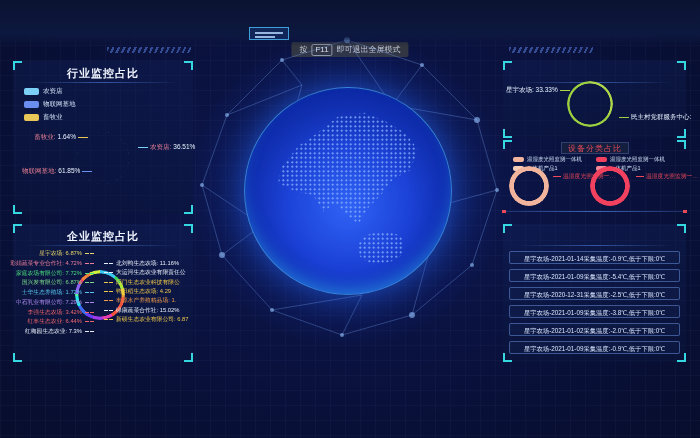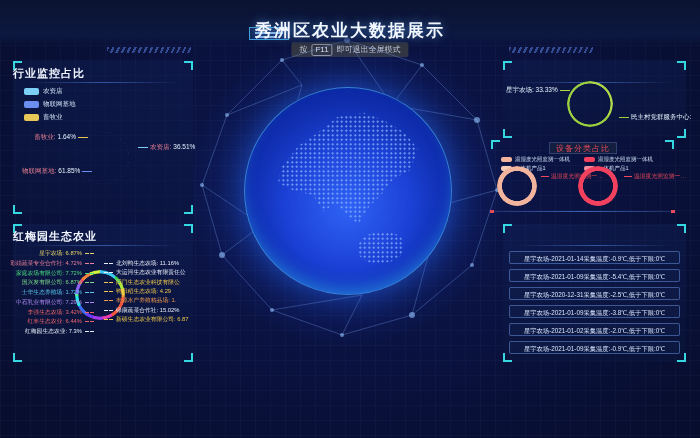--- a/index.html
+++ b/index.html
@@ -41,21 +41,21 @@
   .continent2{position:absolute;left:55%;top:70%;width:22%;height:15%;border-radius:50% 40% 50% 40%;
     background-image:radial-gradient(rgba(135,175,255,.95) 0.8px, transparent 1.2px);background-size:4.5px 4.5px;}
   
   .panel{position:absolute;z-index:2;box-sizing:border-box;
     background:linear-gradient(180deg,rgba(20,40,100,.28),rgba(10,22,60,.45));}
   .c{position:absolute;width:7px;height:7px;border:0 solid #35d8e0;}
   .tl{top:0;left:0;border-top-width:2px;border-left-width:2px}
   .tr{top:0;right:0;border-top-width:2px;border-right-width:2px}
   .bl{bottom:0;left:0;border-bottom-width:2px;border-left-width:2px}
   .br{bottom:0;right:0;border-bottom-width:2px;border-right-width:2px}
-  .ptitle{position:absolute;left:0;right:0;top:5px;text-align:left;color:#f0f5ff;
+  .ptitle{position:absolute;left:0;right:0;top:5px;text-align:center;color:#f0f5ff;
     font-size:11px;font-weight:bold;letter-spacing:1px;}
   .punder{position:absolute;left:7%;width:86%;top:21px;height:1px;
     background:linear-gradient(90deg,transparent,rgba(90,150,255,.5),transparent);}
   
   .lgrow{display:flex;align-items:center;margin-bottom:4px;}
   .sw{display:inline-block;width:15px;height:7px;border-radius:2px;margin-right:4px;background:currentColor;}
   .lgtxt{font-size:6.5px;color:#cfe0f5;}
   
   .ring{position:absolute;border-radius:50%;
     -webkit-mask:radial-gradient(circle, transparent var(--hole,60%), #000 calc(var(--hole,60%) + 2%));
@@ -129,21 +129,20 @@
   <div id="globe">
     <div class="continent"></div>
     <div class="continent2"></div>
   </div>
 
   <div id="header">
     <div id="logo-badge">
         <i></i>
         <i></i>
       </div>
-    <div id="main-title">秀洲区农业大数据展示</div>
   </div>
   <div id="fs-tip"><span>按</span><span class="key">F11</span><span>即可退出全屏模式</span></div>
   <div class="hatch" id="hatch-l"></div>
   <div class="hatch" id="hatch-r"></div>
 
   <div class="panel" style="left:13px;top:61px;width:180px;height:153px">
     <i class="c tl"></i>
       <i class="c tr"></i>
       <i class="c bl"></i>
       <i class="c br"></i>
@@ -173,21 +172,21 @@
     <div class="clabel" style="left:9px;top:106px">
       <span class="nm">物联网基地:</span><span class="vl">61.85%</span><i class="lead" style="color: rgb(107, 143, 240);"></i>
     </div>
   </div>
 
   <div class="panel" style="left:13px;top:224px;width:180px;height:138px">
     <i class="c tl"></i>
       <i class="c tr"></i>
       <i class="c bl"></i>
       <i class="c br"></i>
-    <div class="ptitle">红梅园生态农业</div>
+    <div class="ptitle">企业监控占比</div>
     <div class="punder"></div>
     <div class="ring" style="left: 62px; top: 46px; width: 50px; height: 50px; --hole: 60%; background: conic-gradient(rgb(59, 200, 240) 0%, rgb(59, 200, 240) 11.03%, rgb(53, 209, 88) 11.03%, rgb(53, 209, 88) 15.97%, rgb(168, 232, 59) 15.97%, rgb(168, 232, 59) 20.91%, rgb(240, 210, 59) 20.91%, rgb(240, 210, 59) 25.15%, rgb(240, 154, 59) 25.15%, rgb(240, 154, 59) 26.63%, rgb(240, 83, 59) 26.63%, rgb(240, 83, 59) 41.48%, rgb(232, 59, 176) 41.48%, rgb(232, 59, 176) 48.27%, rgb(160, 59, 240) 48.27%, rgb(160, 59, 240) 55.05%, rgb(106, 59, 240) 55.05%, rgb(106, 59, 240) 59.72%, rgb(59, 106, 240) 59.72%, rgb(59, 106, 240) 67.35%, rgb(43, 232, 232) 67.35%, rgb(43, 232, 232) 74.14%, rgb(88, 240, 154) 74.14%, rgb(88, 240, 154) 75.84%, rgb(138, 98, 240) 75.84%, rgb(138, 98, 240) 83.04%, rgb(240, 59, 106) 83.04%, rgb(240, 59, 106) 86.42%, rgb(240, 128, 59) 86.42%, rgb(240, 128, 59) 92.79%, rgb(209, 240, 59) 92.79%, rgb(209, 240, 59) 100%);"></div>
     <div id="ent-left">
       <div class="ell" style="color: rgb(232, 216, 106);">星宇农场: 6.87%</div>
       <div class="ell" style="color: rgb(240, 127, 154);">彩娟蔬菜专业合作社: 4.72%</div>
       <div class="ell" style="color: rgb(74, 222, 124);">家庭农场有限公司: 7.72%</div>
       <div class="ell" style="color: rgb(125, 219, 138);">国兴发有限公司: 6.87%</div>
       <div class="ell" style="color: rgb(90, 200, 240);">士华生态养殖场: 1.72%</div>
       <div class="ell" style="color: rgb(176, 138, 240);">中石乳业有限公司: 7.29%</div>
       <div class="ell" style="color: rgb(240, 99, 106);">李强生态农场: 3.42%</div>
@@ -213,21 +212,21 @@
     <div class="punder"></div>
     <div class="ring" style="left: 64px; top: 20px; width: 46px; height: 46px; --hole: 62%; background: conic-gradient(rgb(174, 216, 74) 0%, rgb(174, 216, 74) 33.33%, rgb(155, 207, 63) 33.33%, rgb(155, 207, 63) 100%);"></div>
     <div class="clabel" style="left:3px;top:25px;width:57px;text-align:right;color:#e8f2ff">
       <span>星宇农场: 33.33%</span><i class="lead" style="color: rgb(174, 216, 74);"></i>
     </div>
     <div class="clabel" style="left:114px;top:52px;color:#e8f2ff">
       <i class="lead" style="color: rgb(155, 207, 63);"></i><span>民主村党群服务中心:</span>
     </div>
   </div>
 
-  <div class="panel" style="left:491px;top:140px;width:183px;height:72px;background:none">
+  <div class="panel" style="left:503px;top:140px;width:183px;height:72px;background:none">
     <i class="c tl"></i>
       <i class="c tr"></i>
     <div id="dc-badge">设备分类占比</div>
     <div class="dc-legend" style="left:10px">
       <div class="lgrow">
         <span class="sw" style="color: rgb(242, 180, 156);"></span>
         <span class="lgtxt">温湿度光照监测一体机</span>
         </div>
       <div class="lgrow">
         <span class="sw" style="color: rgb(245, 205, 185);"></span>

